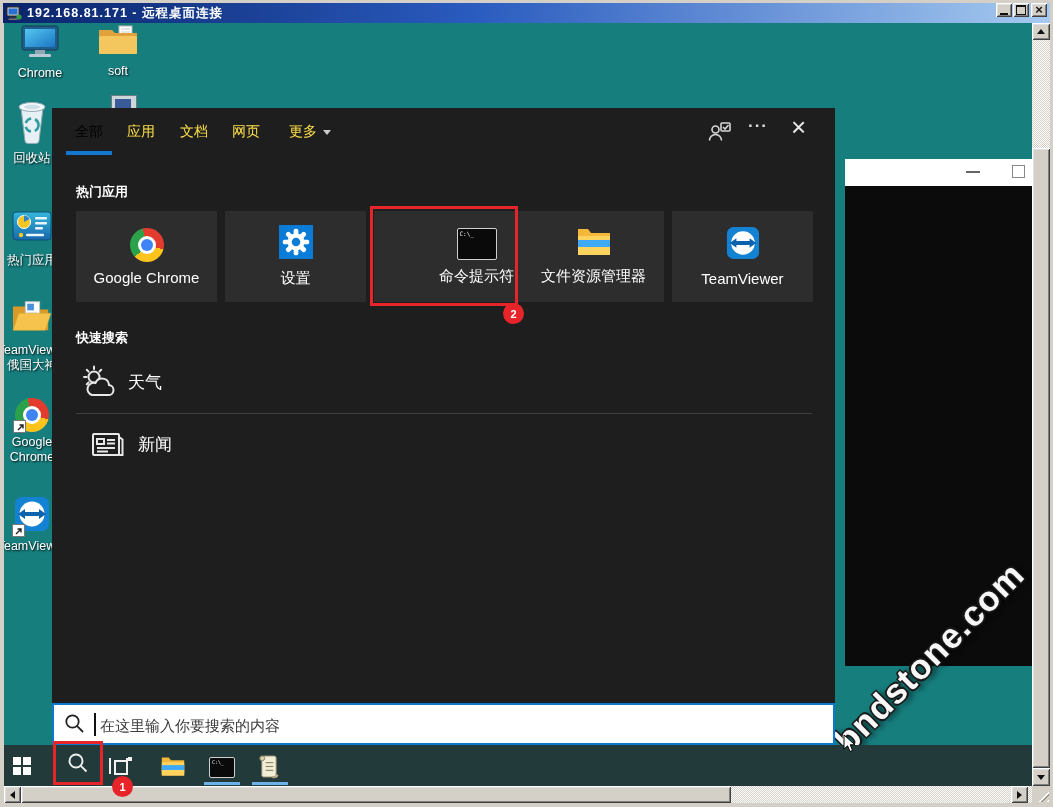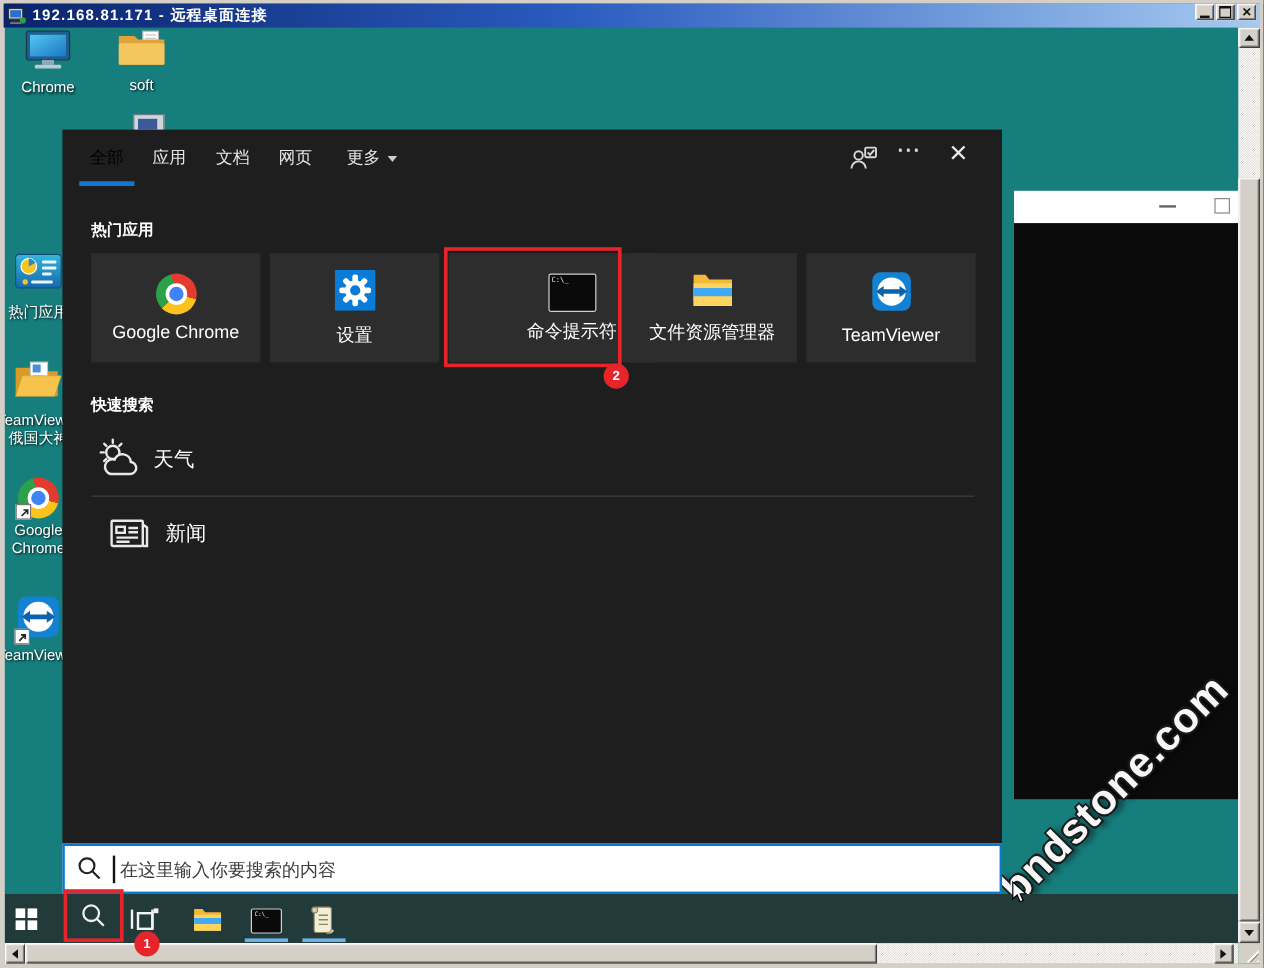--- a/index.html
+++ b/index.html
@@ -37,21 +37,21 @@
   .chrome-icon{width:34px;height:34px;border-radius:50%;position:relative;
     background:conic-gradient(from 225deg,#2ba14a 0 120deg,#e33b2e 0 240deg,#fcc31d 0 360deg);}
   .chrome-icon::before{content:"";position:absolute;inset:8px;background:#fff;border-radius:50%;}
   .chrome-icon::after{content:"";position:absolute;inset:11px;background:#3f84f4;border-radius:50%;}
 
   .cmd-icon{background:#0a0a0a;border:1px solid #cfcfcf;border-radius:2px;position:relative;}
   .cmd-icon span{position:absolute;left:2px;top:1px;color:#eee;font-family:"DejaVu Sans Mono",monospace;}
 
   
   .panel{left:52px;top:108px;width:783px;height:637px;background:#1e1e1e;z-index:8;}
-  .tab{position:absolute;top:121px;height:20px;line-height:20px;color:#e5e5e5;font-size:14px;text-align:center;z-index:9;}
+  .tab{position:absolute;top:121px;height:20px;line-height:20px;color:#fde047;font-size:14px;text-align:center;z-index:9;}
   .tab.sel{color:#000000;}
   .tab-underline{position:absolute;left:66px;top:151px;width:46px;height:4px;background:#1177d1;z-index:9;}
   .caret-down{display:inline-block;width:0;height:0;border:4px solid transparent;border-top:5px solid #ccc;
     margin-left:6px;position:relative;top:3px;}
   .sec-title{position:absolute;color:#fff;font-size:13px;font-weight:bold;z-index:9;}
   .tile{position:absolute;top:211px;width:141px;height:91px;background:#2d2d2d;z-index:9;
     display:flex;flex-direction:column;align-items:center;justify-content:center;gap:7px;color:#fff;font-size:15px;}
   .qrow-label{position:absolute;color:#fff;font-size:17px;z-index:9;}
   .divider{position:absolute;left:76px;top:413px;width:736px;height:1px;background:#3f3f3f;z-index:9;}
 
@@ -126,20 +126,30 @@
         <path d="M2 5 h13 l3 3 h22 v21 H2z" fill="#e2a23b"></path>
         <rect x="2" y="11" width="38" height="18" rx="1.5" fill="#f3c75d"></rect>
       </svg></span>
     <span>soft</span>
   </div>
 
   <div class="abs" style="left:111px;top:95px;width:24px;height:13px;background:#cfd6da;border:1px solid #6b7b85;border-bottom:none;z-index:2;">
     <div style="position:absolute;left:3px;top:3px;width:16px;height:9px;background:#3a5a9a;"></div>
   </div>
 
+  <div class="dicon" style="left:0;top:100px;">
+    <span class="ic-wrap">
+      <svg width="34" height="44" viewBox="0 0 34 44">
+        <path d="M6 8 L10 41 a3 3 0 0 0 3 2.5 h8 a3 3 0 0 0 3 -2.5 L28 8z" fill="#e7f0f4" stroke="#93a9b4"></path>
+        <ellipse cx="17" cy="7" rx="13" ry="4.5" fill="#f4fafc" stroke="#93a9b4"></ellipse>
+        <ellipse cx="17" cy="7" rx="8" ry="2.5" fill="#cfdfe7"></ellipse>
+        <circle cx="17" cy="25" r="6.5" fill="none" stroke="#2f9ea3" stroke-width="2.6" stroke-dasharray="7 4"></circle>
+      </svg></span>
+    <span>回收站</span>
+  </div>
 
   <div class="dicon" style="left:0;top:208px;">
     <span class="ic-wrap">
       <svg width="40" height="38" viewBox="0 0 40 38">
         <rect x="1" y="4" width="38" height="28" rx="3" fill="url(#cpg)" stroke="#0d4f7a"></rect>
         <circle cx="12" cy="14" r="6.5" fill="#f6c51f" stroke="#fff" stroke-width="1"></circle>
         <path d="M12 14 L12 7.5 A6.5 6.5 0 0 1 17.5 11z" fill="#2e86c4"></path>
         <g fill="#eaf6ff">
             <rect x="23" y="9" width="12" height="2.6" rx="1"></rect>
             <rect x="23" y="14" width="12" height="2.6" rx="1"></rect>

